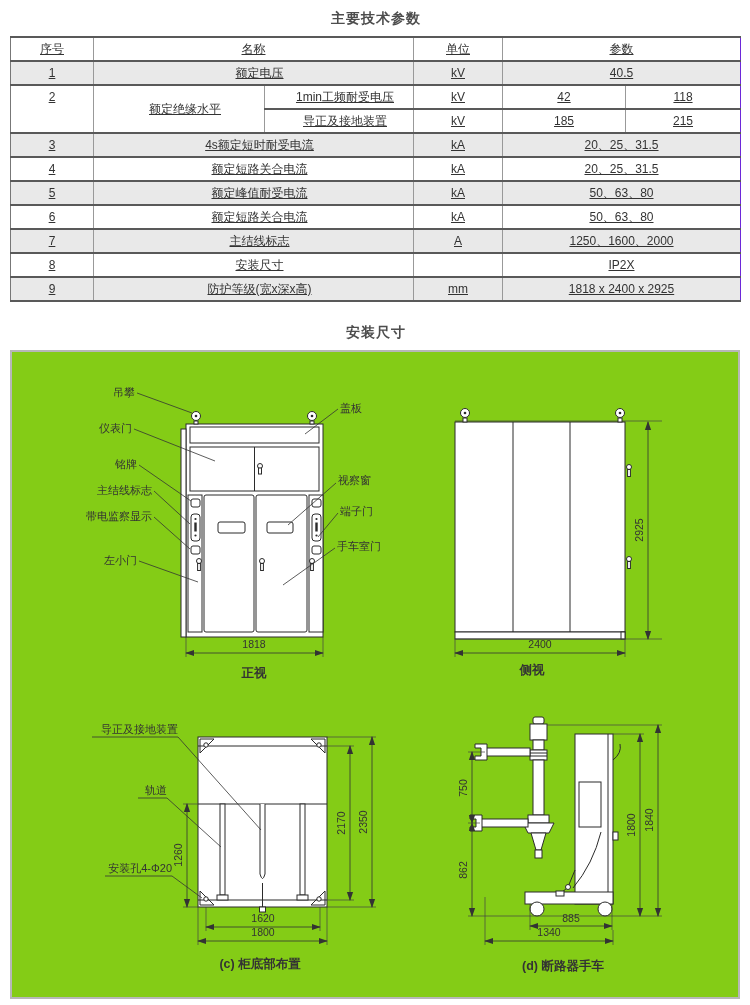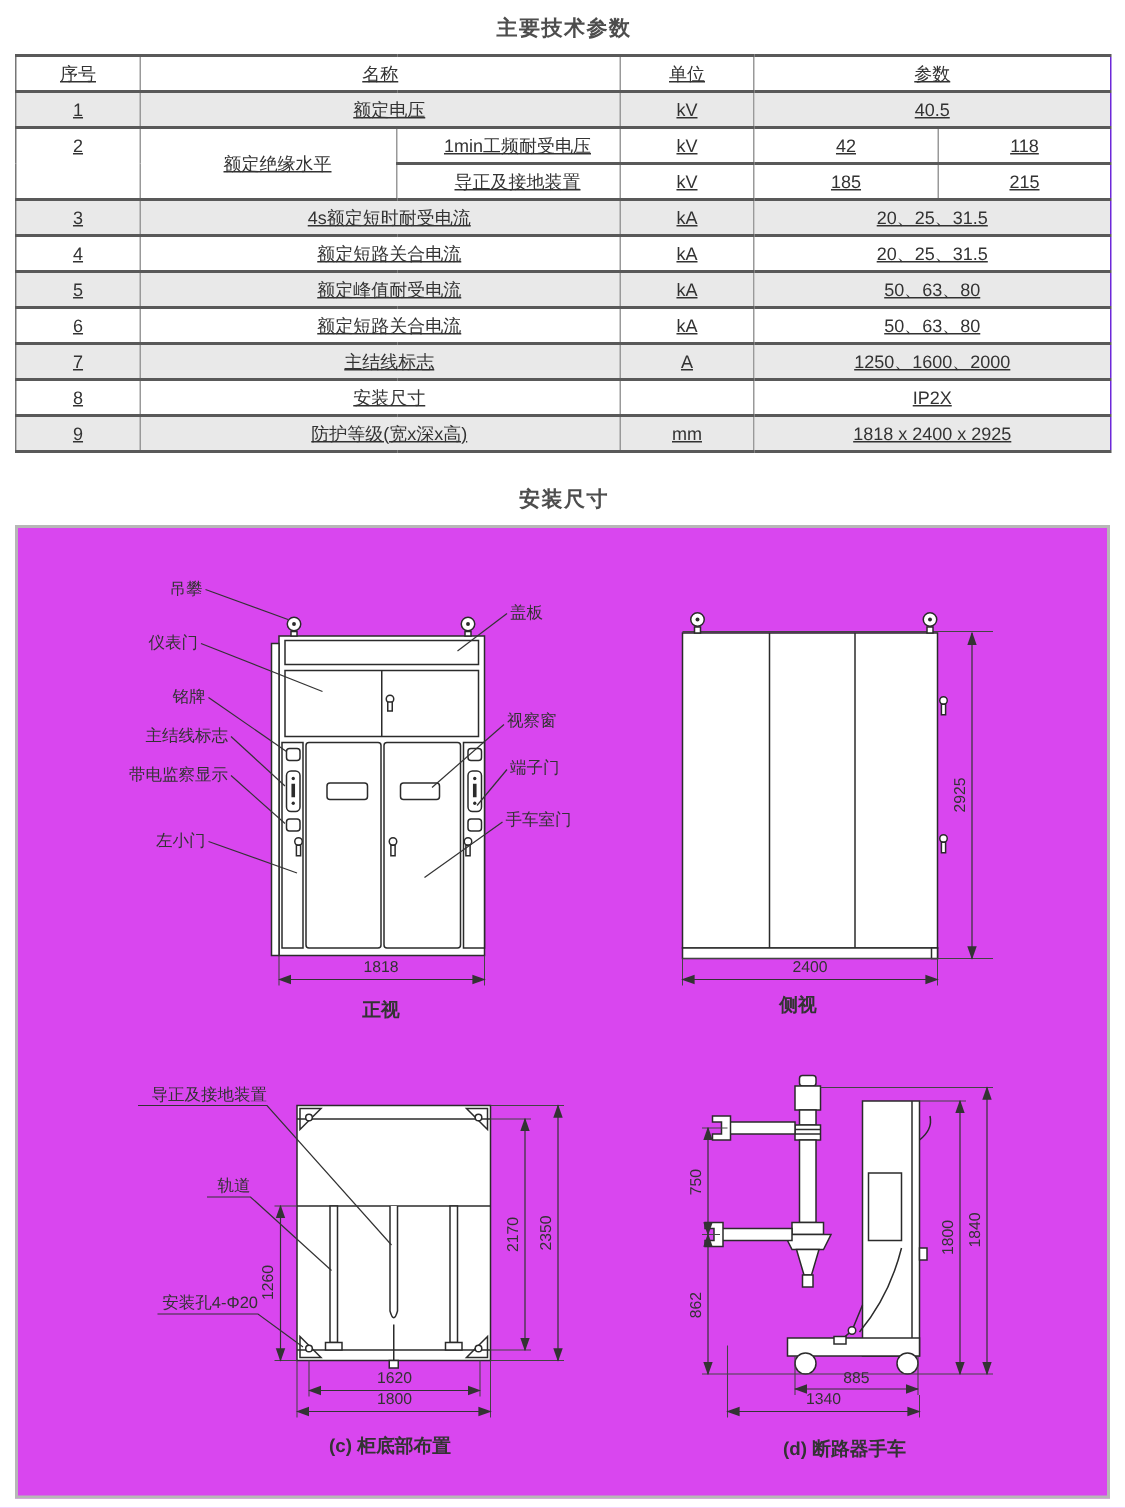--- a/index.html
+++ b/index.html
@@ -10,21 +10,21 @@
     border-top:2px solid #e2342b;border-bottom:2px solid #e2342b;text-decoration:underline;}
   table.ptable td{border-left:1px solid #999;border-right:1px solid #999;
     border-top:2px solid #595959;border-bottom:2px solid #595959;
     height:22px;font-size:12px;color:#333;text-align:center;padding:0;overflow:hidden;white-space:nowrap;}
   table.ptable tr td:first-child{border-left:1px solid #777;}
   table.ptable tr td:last-child{border-right:1px solid #6d28d9;}
   .nm{text-align:center;padding-left:12px !important;}
   .shaded td{background:#e9e9e9;}
   .vt{vertical-align:top;line-height:22px;}
   .sec2{margin-top:22px;}
-  .drawing-box{position:relative;width:726px;height:645px;border:2px solid #b7b7b7;background:#d946ef;margin-top:8px;}
+  .drawing-box{position:relative;width:726px;height:645px;border:2px solid #b7b7b7;background:#84cc16;margin-top:8px;}
   .dwg{position:absolute;}
   svg .ol{stroke:#2b2b2b;stroke-width:1;fill:none;}
   svg .olf{stroke:#2b2b2b;stroke-width:1;fill:#fff;}
   svg .thin{stroke:#444;stroke-width:0.7;fill:none;}
   svg .dimln{stroke:#333;stroke-width:0.8;fill:none;}
   svg .ldr{stroke:#333;stroke-width:0.8;fill:none;}
   svg text{fill:#333;}
   svg .lbl{font-size:11px;}
   svg .dim-t{font-size:10.5px;}
   svg .cap{font-size:12.5px;font-weight:600;}

